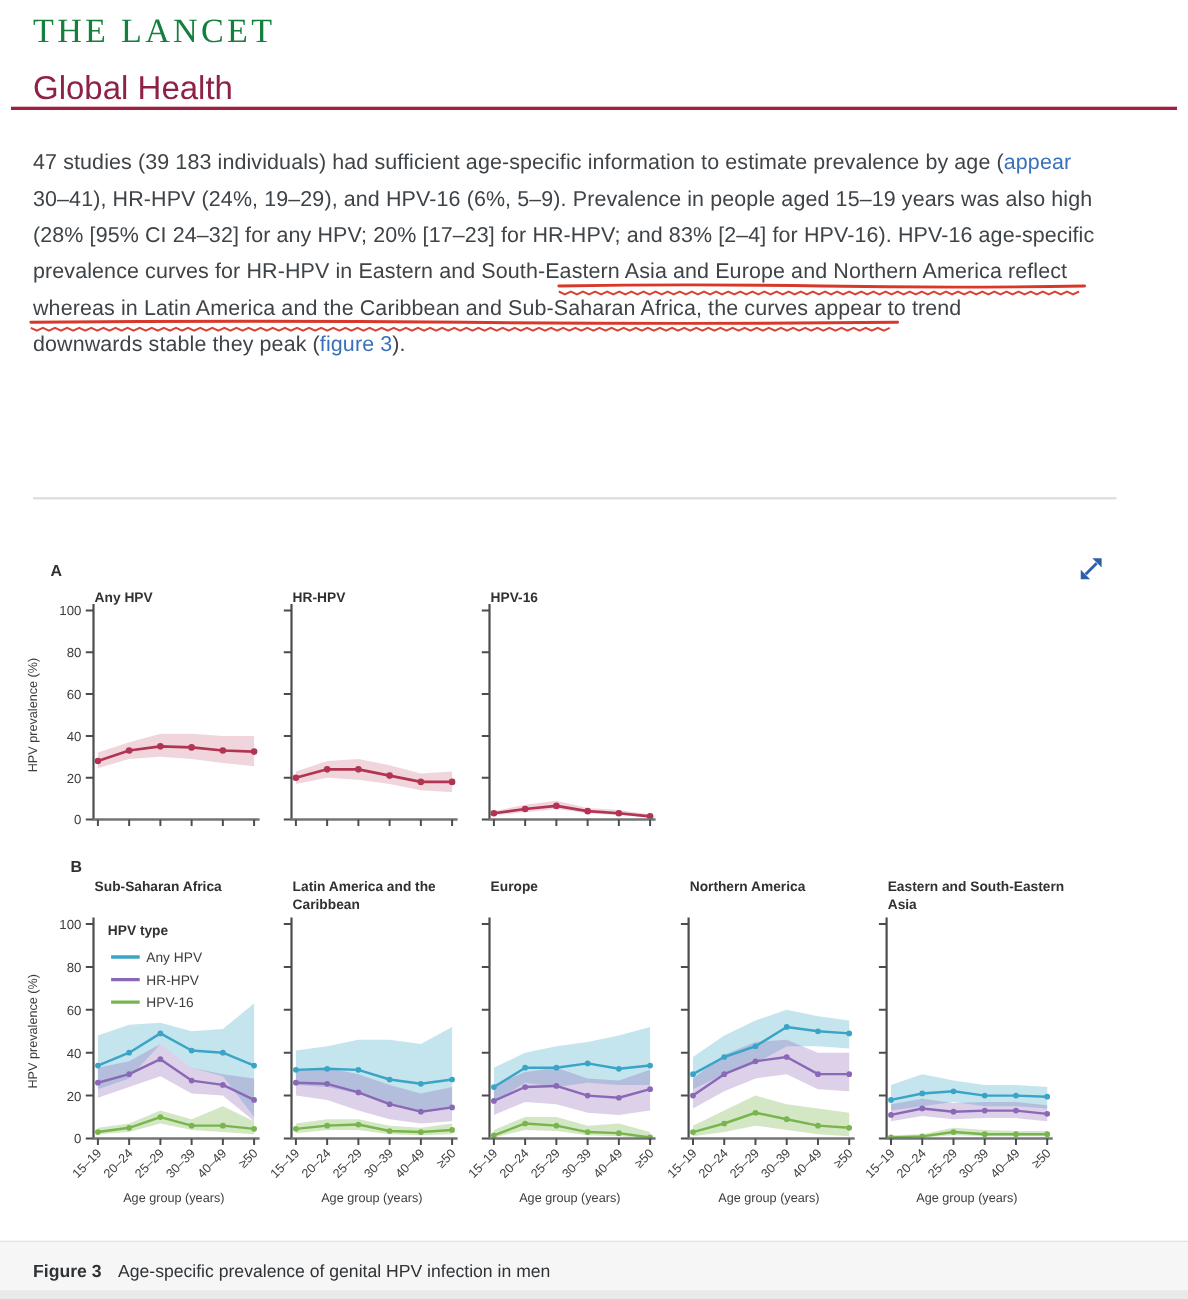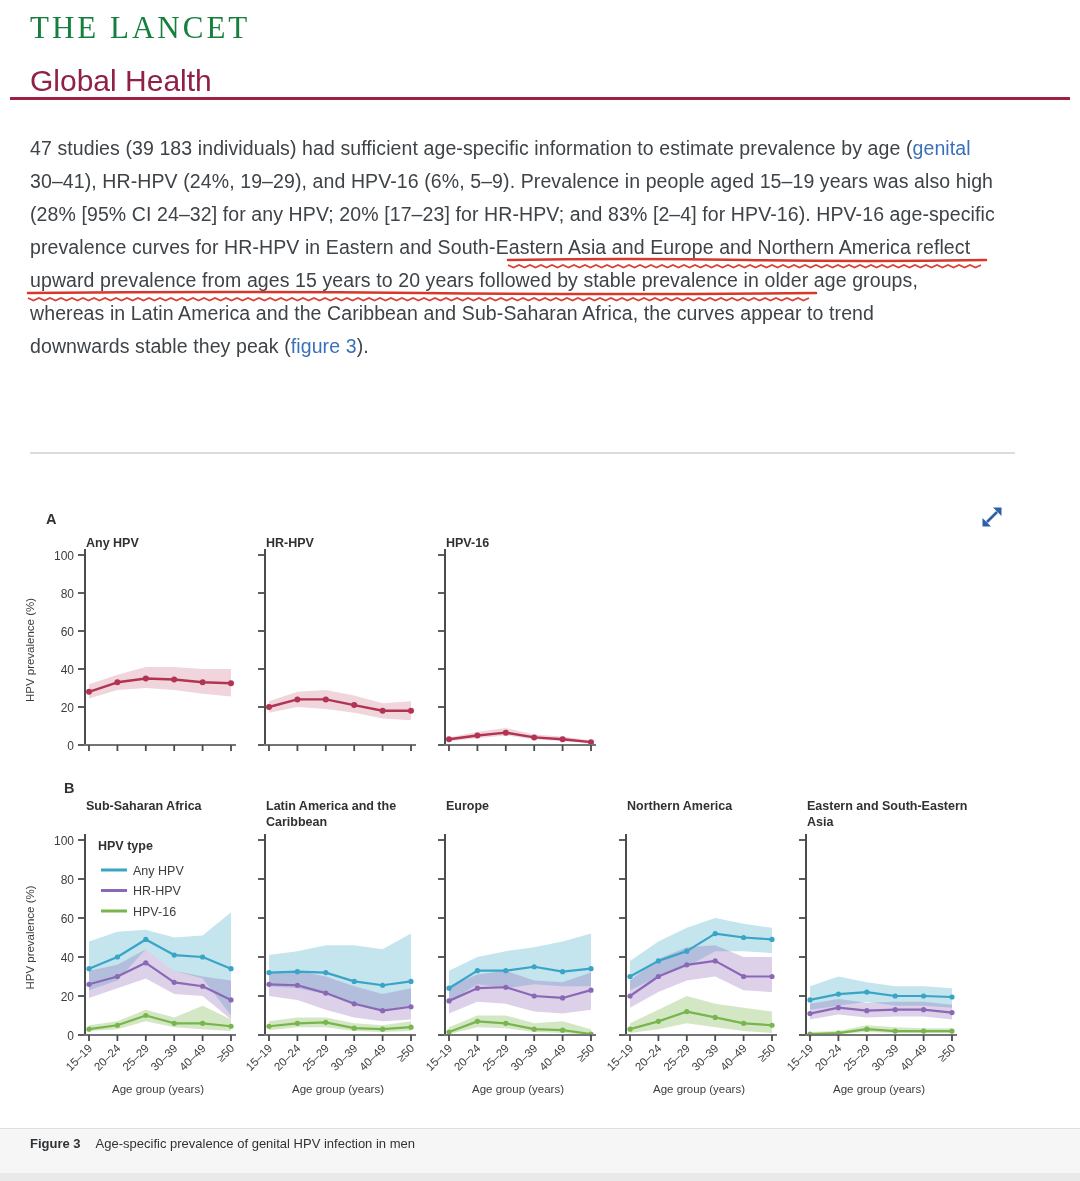--- a/index.html
+++ b/index.html
@@ -12,39 +12,38 @@
   .paragraph{position:absolute;left:30px;top:132px;width:1015px;color:#3e4347}
   .pline{height:33px;line-height:33px;font-size:19.5px;white-space:pre;letter-spacing:0.1px}
   .flink{color:#3a70ba;cursor:pointer}
   .scribble{position:absolute;pointer-events:none}
   .divider{position:absolute;top:452px;left:30px;width:985px;height:2px;background:#dcdcdc}
   #rowA{position:absolute;left:0;top:500px}
   #rowB{position:absolute;left:0;top:775px}
   .expand{position:absolute;left:979px;top:504px;width:26px;height:26px;cursor:pointer}
   .capband{position:absolute;top:1128px;left:0;width:1080px;height:53px;background:#f6f6f6;border-top:1px solid #dfdfdf}
   .capstrip{position:absolute;bottom:0;left:0;width:100%;height:9px;background:#e9e9e9}
-  .caption{position:absolute;left:30px;top:7px;font-size:13px;color:#2f3336}
+  .caption{position:absolute;left:30px;top:19px;font-size:16px;color:#2f3336}
   .caption .cl{font-weight:700;margin-right:15px}
   svg text{font-family:"Liberation Sans",sans-serif}
 </style>
 </head>
 <body>
 
 <div class="logo">
   <div class="lancet">THE LANCET</div>
   <div class="edition">Global Health</div>
 </div>
 <div class="rule"></div>
 
 <div class="paragraph" id="para">
-    <div class="pline"><span>47 studies (39 183 individuals) had sufficient age-specific information to estimate prevalence by age (</span><span class="flink">genital</span></div>
+    <div class="pline"><span>47 studies (39 183 individuals) had sufficient age-specific information to estimate prevalence by age (</span><span class="flink">appear</span></div>
     <div class="pline"><span>30–41), HR-HPV (24%, 19–29), and HPV-16 (6%, 5–9). Prevalence in people aged 15–19 years was also high</span></div>
     <div class="pline"><span>(28% [95% CI 24–32] for any HPV; 20% [17–23] for HR-HPV; and 83% [2–4] for HPV-16). HPV-16 age-specific</span></div>
     <div class="pline"><span>prevalence curves for HR-HPV in Eastern and South-Eastern Asia and Europe and Northern America reflect</span></div>
-    <div class="pline"><span>upward prevalence from ages 15 years to 20 years followed by stable prevalence in older age groups,</span></div>
     <div class="pline"><span>whereas in Latin America and the Caribbean and Sub-Saharan Africa, the curves appear to trend</span></div>
     <div class="pline"><span>downwards stable they peak (</span><span class="flink">figure 3</span><span>).</span></div>
   </div>
 
 <svg class="scribble" style="left:506px;top:256px" width="482" height="16">
     <path d="M2 4 Q 120.5 2 241 4 T 480 4" stroke="#d8382a" stroke-width="2.6" fill="none" stroke-linecap="round"></path>
     <path d="M2 9 l5.5 2.6 l5.5 -2.6 l5.5 2.6 l5.5 -2.6 l5.5 2.6 l5.5 -2.6 l5.5 2.6 l5.5 -2.6 l5.5 2.6 l5.5 -2.6 l5.5 2.6 l5.5 -2.6 l5.5 2.6 l5.5 -2.6 l5.5 2.6 l5.5 -2.6 l5.5 2.6 l5.5 -2.6 l5.5 2.6 l5.5 -2.6 l5.5 2.6 l5.5 -2.6 l5.5 2.6 l5.5 -2.6 l5.5 2.6 l5.5 -2.6 l5.5 2.6 l5.5 -2.6 l5.5 2.6 l5.5 -2.6 l5.5 2.6 l5.5 -2.6 l5.5 2.6 l5.5 -2.6 l5.5 2.6 l5.5 -2.6 l5.5 2.6 l5.5 -2.6 l5.5 2.6 l5.5 -2.6 l5.5 2.6 l5.5 -2.6 l5.5 2.6 l5.5 -2.6 l5.5 2.6 l5.5 -2.6 l5.5 2.6 l5.5 -2.6 l5.5 2.6 l5.5 -2.6 l5.5 2.6 l5.5 -2.6 l5.5 2.6 l5.5 -2.6 l5.5 2.6 l5.5 -2.6 l5.5 2.6 l5.5 -2.6 l5.5 2.6 l5.5 -2.6 l5.5 2.6 l5.5 -2.6 l5.5 2.6 l5.5 -2.6 l5.5 2.6 l5.5 -2.6 l5.5 2.6 l5.5 -2.6 l5.5 2.6 l5.5 -2.6 l5.5 2.6 l5.5 -2.6 l5.5 2.6 l5.5 -2.6 l5.5 2.6 l5.5 -2.6 l5.5 2.6 l5.5 -2.6 l5.5 2.6 l5.5 -2.6 l5.5 2.6 l5.5 -2.6 l5.5 2.6 l5.5 -2.6 l5.5 2.6 l5.5 -2.6" stroke="#d8382a" stroke-width="1.8" fill="none" opacity="0.95"></path>
   </svg>
 <svg class="scribble" style="left:26px;top:289px" width="792" height="16">
     <path d="M2 4 Q 198 2 396 4 T 790 4" stroke="#d8382a" stroke-width="2.6" fill="none" stroke-linecap="round"></path>

